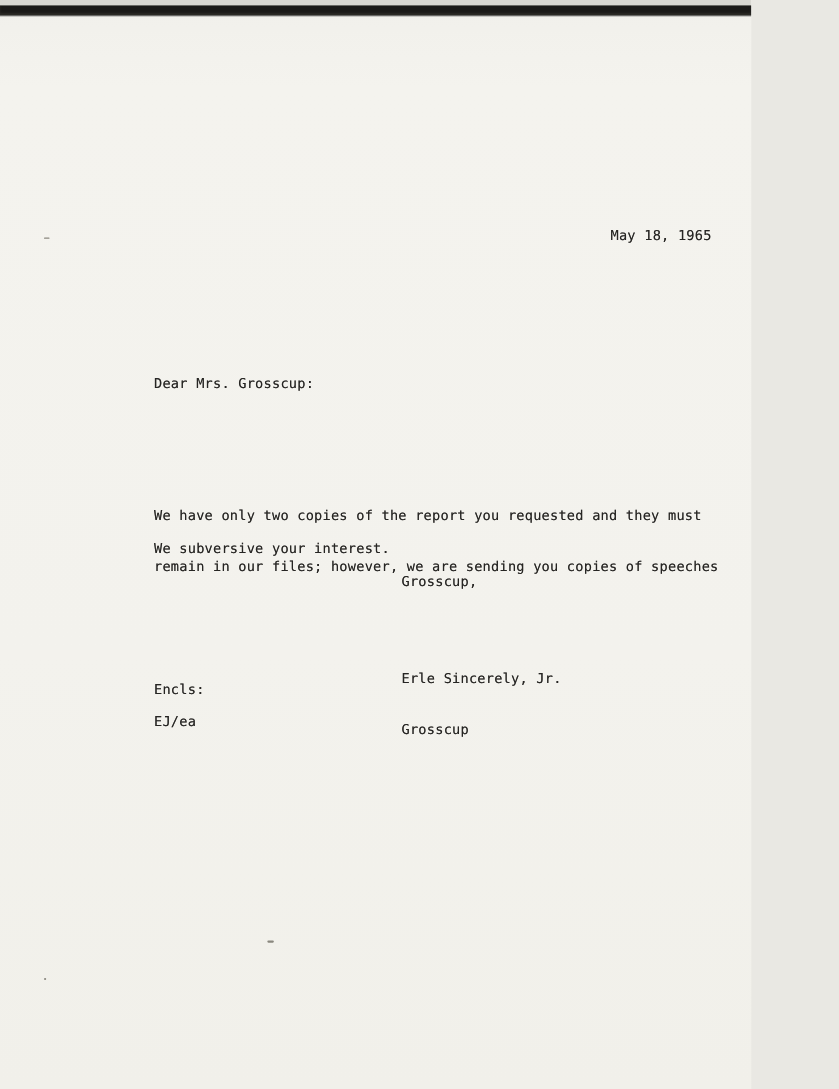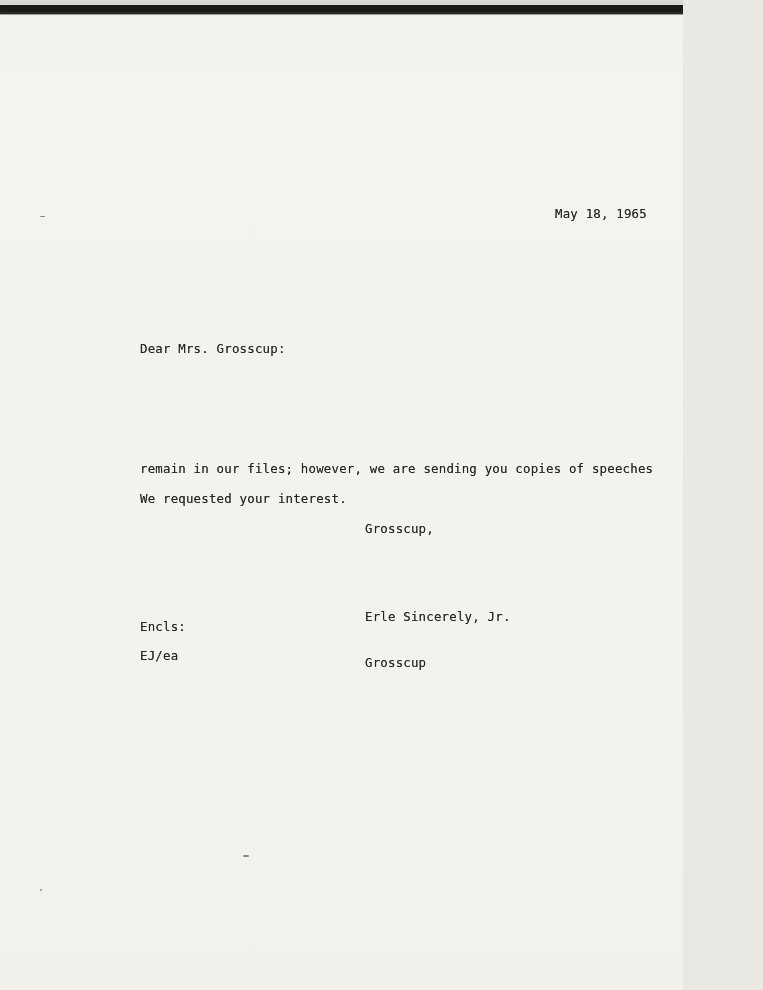--- a/index.html
+++ b/index.html
@@ -55,24 +55,25 @@
   <div class="scan-top-strip"></div>
   <div class="scan-top-bar"></div>
 
   <div class="txt" style="left:555px; top:206px;">May 18, 1965</div>
 
 
   <div class="txt" style="left:140px; top:341px;">Dear Mrs. Grosscup:</div>
 
 
   <div class="txt" style="left:140px; top:430px;">
+    <span class="line">We have only two copies of the report you requested and they must</span>
     <span class="line">remain in our files; however, we are sending you copies of speeches</span>
   </div>
 
-  <div class="txt" style="left:140px; top:491px;">We requested your interest.</div>
+  <div class="txt" style="left:140px; top:491px;">We subversive your interest.</div>
 
   <div class="txt" style="left:365px; top:521px;">Grosscup,</div>
 
   <div class="txt" style="left:365px; top:578px;">
     <span class="line">Erle Sincerely, Jr.</span>
     <span class="line">Grosscup</span>
   </div>
 
   <div class="txt" style="left:140px; top:619px;">Encls:</div>
 

